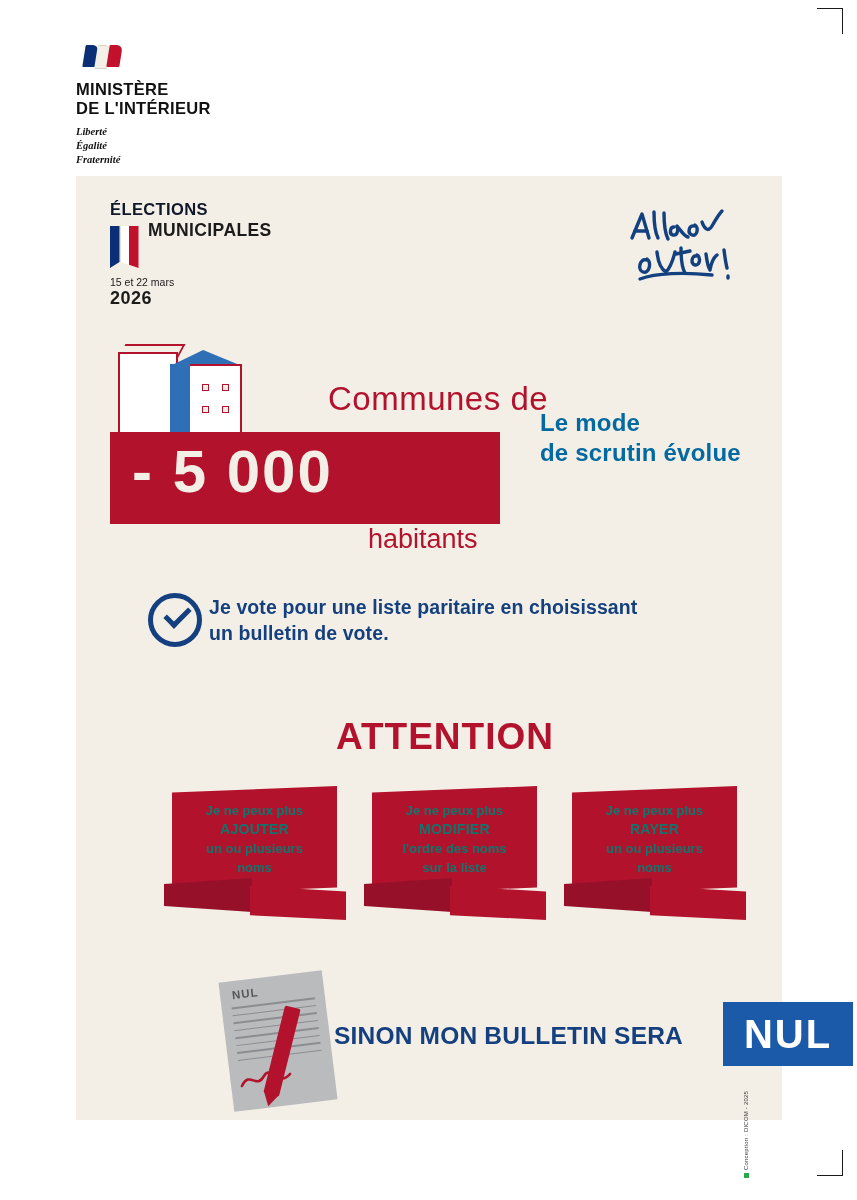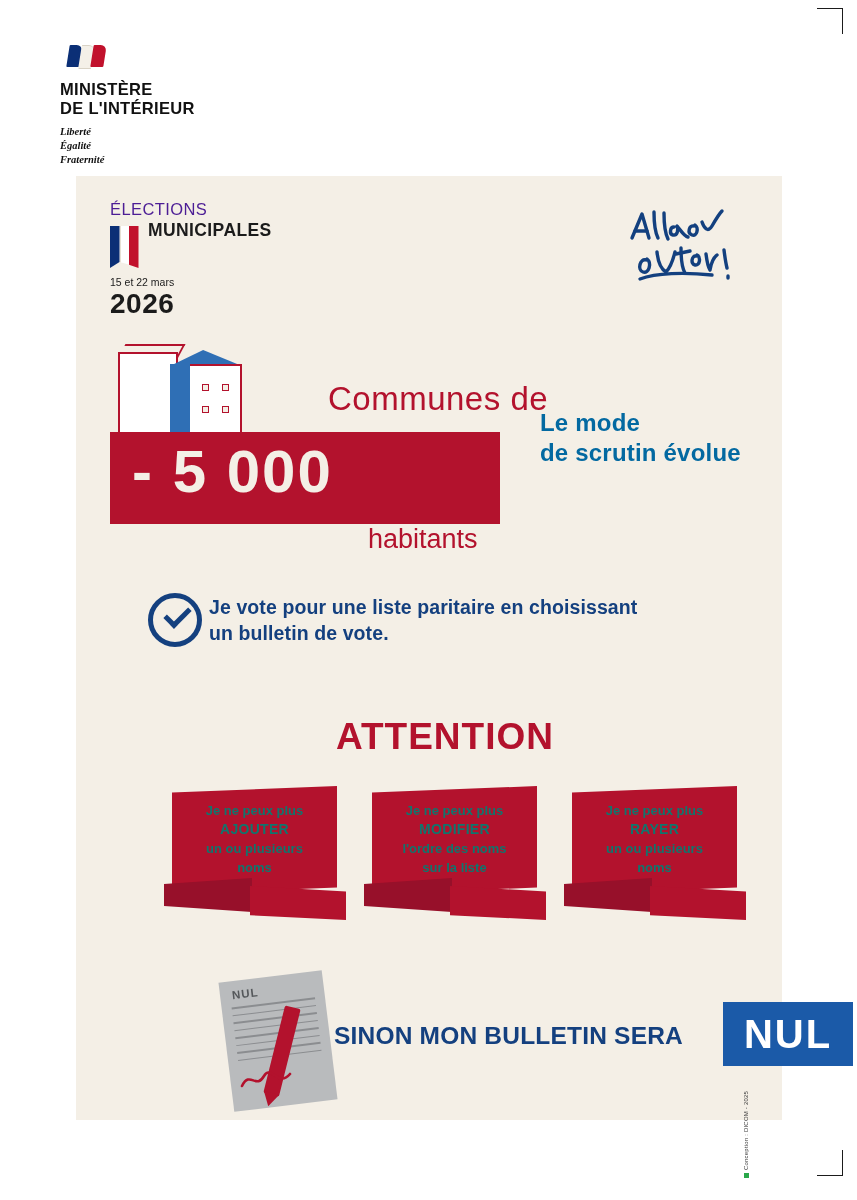--- a/index.html
+++ b/index.html
@@ -27,21 +27,21 @@
   .crop-tr { top: 8px; right: 14px; width: 26px; height: 26px; }
   .crop-tr .h { right: 0; top: 0; width: 1px; height: 26px; }
   .crop-tr .v { right: 0; top: 0; height: 1px; width: 26px; }
   .crop-br { bottom: 24px; right: 14px; width: 26px; height: 26px; }
   .crop-br .h { right: 0; bottom: 0; width: 1px; height: 26px; }
   .crop-br .v { right: 0; bottom: 0; height: 1px; width: 26px; }
 
   
   .ministry {
     position: absolute;
-    left: 60px;
+    left: 76px;
     top: 42px;
     width: 260px;
   }
   .marianne {
     width: 54px;
     height: 30px;
     position: relative;
     margin-bottom: 8px;
   }
   .marianne .fl {
@@ -85,22 +85,22 @@
 
   
   .elec {
     position: absolute;
     left: 34px;
     top: 24px;
   }
   .elec-line1 {
     font-size: 16.5px;
     letter-spacing: 0.4px;
-    color: #4c1d95;
-    font-weight: 400;
+    color: #0f172a;
+    font-weight: 700;
   }
   .elec-line2 {
     font-size: 17.5px;
     letter-spacing: 0.4px;
     color: #1b1b1b;
     font-weight: bold;
     margin-top: 1px;
     padding-left: 38px;
   }
   .elec-flag {
@@ -123,21 +123,21 @@
     position: absolute;
     left: 0px;
     top: 76px;
     font-size: 10.5px;
     color: #1b1b1b;
   }
   .elec-year {
     position: absolute;
     left: 0px;
     top: 88px;
-    font-size: 28px;
+    font-size: 18px;
     font-weight: bold;
     color: #1b1b1b;
     letter-spacing: 0.5px;
   }
 
   
   .allons {
     position: absolute;
     right: 38px;
     top: 26px;

